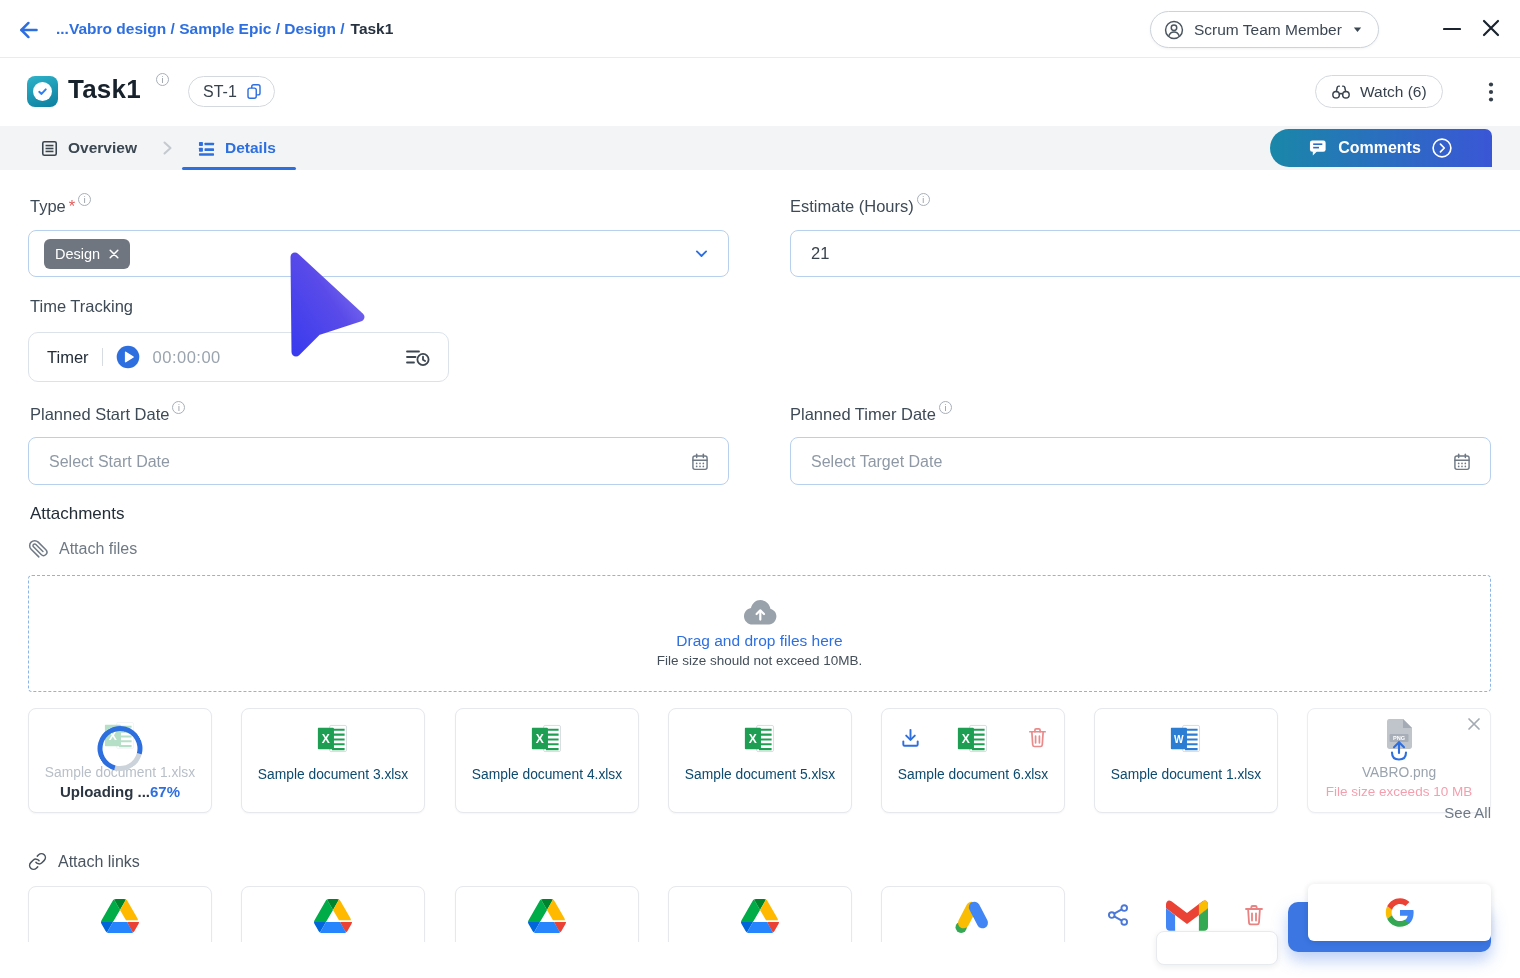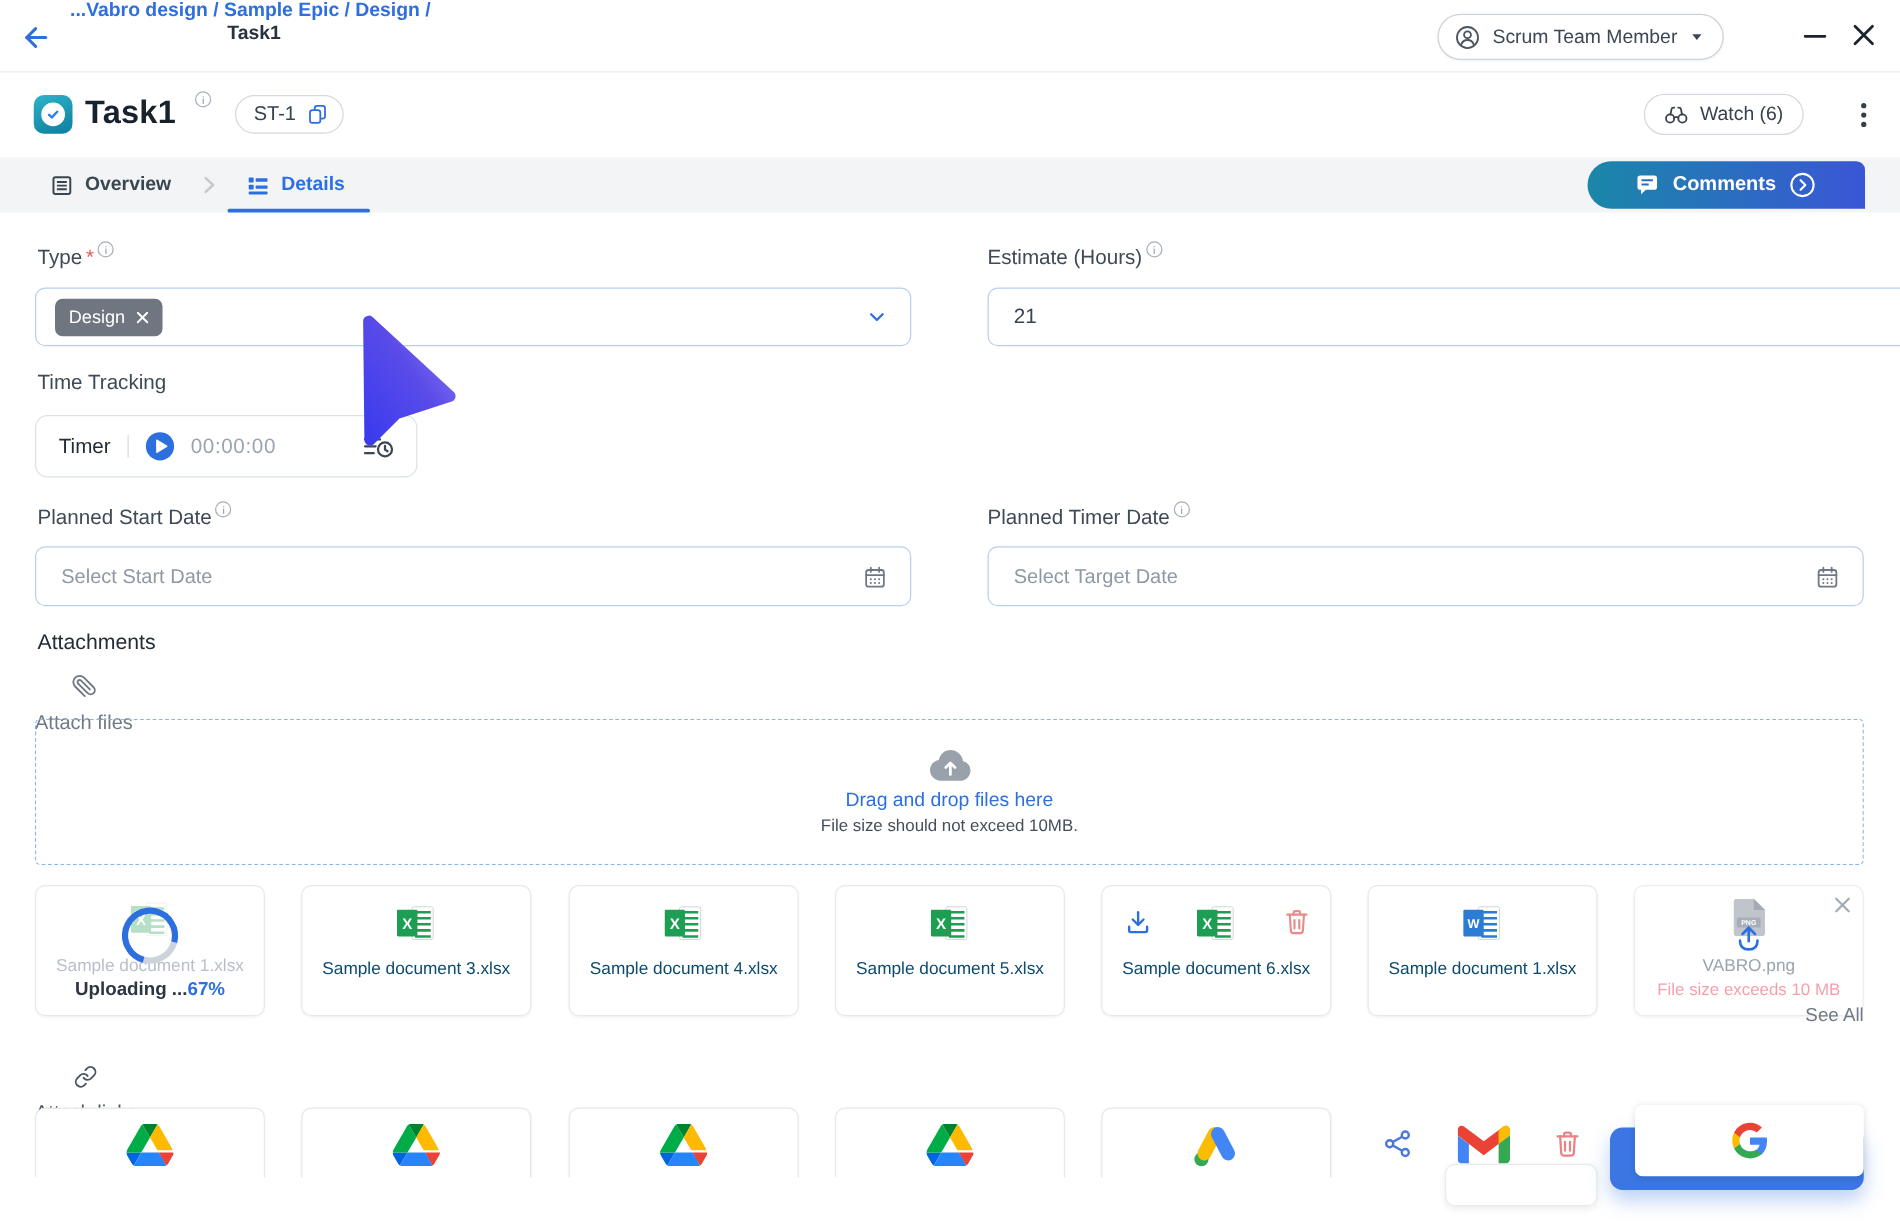--- a/index.html
+++ b/index.html
@@ -9,21 +9,21 @@
     font-family: "Liberation Sans", sans-serif;
     background: #fff;
     overflow: hidden;
     color: #3e4a56;
   }
   svg { display: block; }
 
   
   .topbar { position:absolute; left:0; top:0; width:1520px; height:58px; background:#fff; border-bottom:1px solid #e9ebee; }
   .back-btn { position:absolute; left:16px; top:17px; width:26px; height:26px; cursor:pointer; }
-  .breadcrumb { position:absolute; left:56px; top:0; height:58px; display:flex; align-items:center; font-size:15.5px; font-weight:600;flex-direction:column; }
+  .breadcrumb { position:absolute; left:56px; top:0; height:58px; display:flex; align-items:center; font-size:15.5px; font-weight:600; }
   .breadcrumb .bc-link { color:#2e6fe0; }
   .breadcrumb .bc-cur { color:#273240; margin-left:6px; }
   .user-pill { position:absolute; left:1150px; top:11px; height:37px; padding:0 14px 0 12px; border:1px solid #ccd3da; border-radius:20px; background:#fff; display:flex; align-items:center; gap:9px; box-shadow:0 1px 3px rgba(0,0,0,.05); cursor:pointer; }
   .user-pill .u-name { font-size:15.5px; color:#3c4753; }
   .win-min { position:absolute; left:1443px; top:18px; width:20px; height:22px; display:flex; align-items:center; cursor:pointer; }
   .win-close { position:absolute; left:1482px; top:19px; width:20px; height:20px; cursor:pointer; }
 
   
   .task-icon { position:absolute; left:27px; top:76px; width:31px; height:31px; border-radius:8px; background:linear-gradient(160deg,#2fb3c9,#0c7e9f); display:flex; align-items:center; justify-content:center; }
   .task-icon .inner { width:19px; height:19px; background:#fff; border-radius:50%; display:flex; align-items:center; justify-content:center; }
@@ -48,33 +48,33 @@
   .f-label .sup { margin-top:-4px; }
   .req { color:#e25d5d; }
   .field { position:absolute; background:#fff; border:1.5px solid #b7d0ee; border-radius:8px; }
   .type-field { left:28px; top:230px; width:701px; height:47px; display:flex; align-items:center; padding:0 18px 0 15px; cursor:pointer; }
   .chip { height:30px; background:#6f7680; border-radius:6px; color:#fff; font-size:14.5px; display:flex; align-items:center; gap:9px; padding:0 11px; }
   .chip .chip-x { cursor:pointer; display:flex; }
   .type-caret { margin-left:auto; }
   .text-input { border:none; outline:none; background:transparent; font-family:inherit; width:100%; height:100%; padding:0 20px; font-size:16.5px; color:#39434e; }
   .text-input::placeholder { color:#8e99a5; opacity:1; font-size:16px; }
   .estimate-field { left:790px; top:230px; width:782px; height:47px; }
-  .timer-box { left:28px; top:332px; width:306px; height:50px; border:1.5px solid #dbe2ea; border-radius:10px; display:flex; align-items:center; padding:0 18px; gap:13px; }
+  .timer-box { left:28px; top:332px; width:421px; height:50px; border:1.5px solid #dbe2ea; border-radius:10px; display:flex; align-items:center; padding:0 18px; gap:13px; }
   .timer-word { font-size:16.5px; color:#222d38; }
   .v-div { width:1px; height:18px; background:#d7dce2; }
   .timer-time { font-size:16.5px; color:#9aa4af; letter-spacing:.5px; }
   .timer-log { margin-left:auto; cursor:pointer; }
   .date-field { width:701px; height:48px; display:flex; align-items:center; }
   .date-field .cal { position:absolute; right:18px; top:14px; cursor:pointer; }
   .psd-field { left:28px; top:437px; }
   .ptd-field { left:790px; top:437px; }
 
   
   .sec-head { position:absolute; left:30px; top:504px; font-size:17px; font-weight:500; color:#222d38; }
-  .attach-row { position:absolute; display:flex; align-items:center; gap:11px; font-size:16px; color:#6f7985; cursor:pointer;flex-direction:column; }
+  .attach-row { position:absolute; display:flex; align-items:center; gap:11px; font-size:16px; color:#6f7985; cursor:pointer; }
   .attach-files { left:28px; top:539px; }
   .attach-links { left:28px; top:852px; color:#4a5561; }
   .dropzone { position:absolute; left:28px; top:575px; width:1463px; height:117px; border:1.5px dashed #8bb5e8; border-radius:4px; display:flex; flex-direction:column; align-items:center; justify-content:center; cursor:pointer; }
   .dz-title { font-size:15.5px; font-weight:500; color:#2e6fe0; margin-top:7px; }
   .dz-sub { font-size:13.5px; color:#444f5a; margin-top:3px; }
 
   .fcard { position:absolute; top:708px; width:184px; height:105px; background:#fff; border:1px solid #e5e8ec; border-radius:8px; box-shadow:0 1px 2px rgba(16,24,40,.04); cursor:pointer; }
   .fcard .cico { position:absolute; left:50%; transform:translateX(-50%); top:15px; }
   .fcard .cname { position:absolute; left:4px; right:4px; top:58px; text-align:center; font-size:13.8px; color:#0c4a6e; white-space:nowrap; overflow:hidden; }
   .fc-up .cico { opacity:.32; top:12px; }

